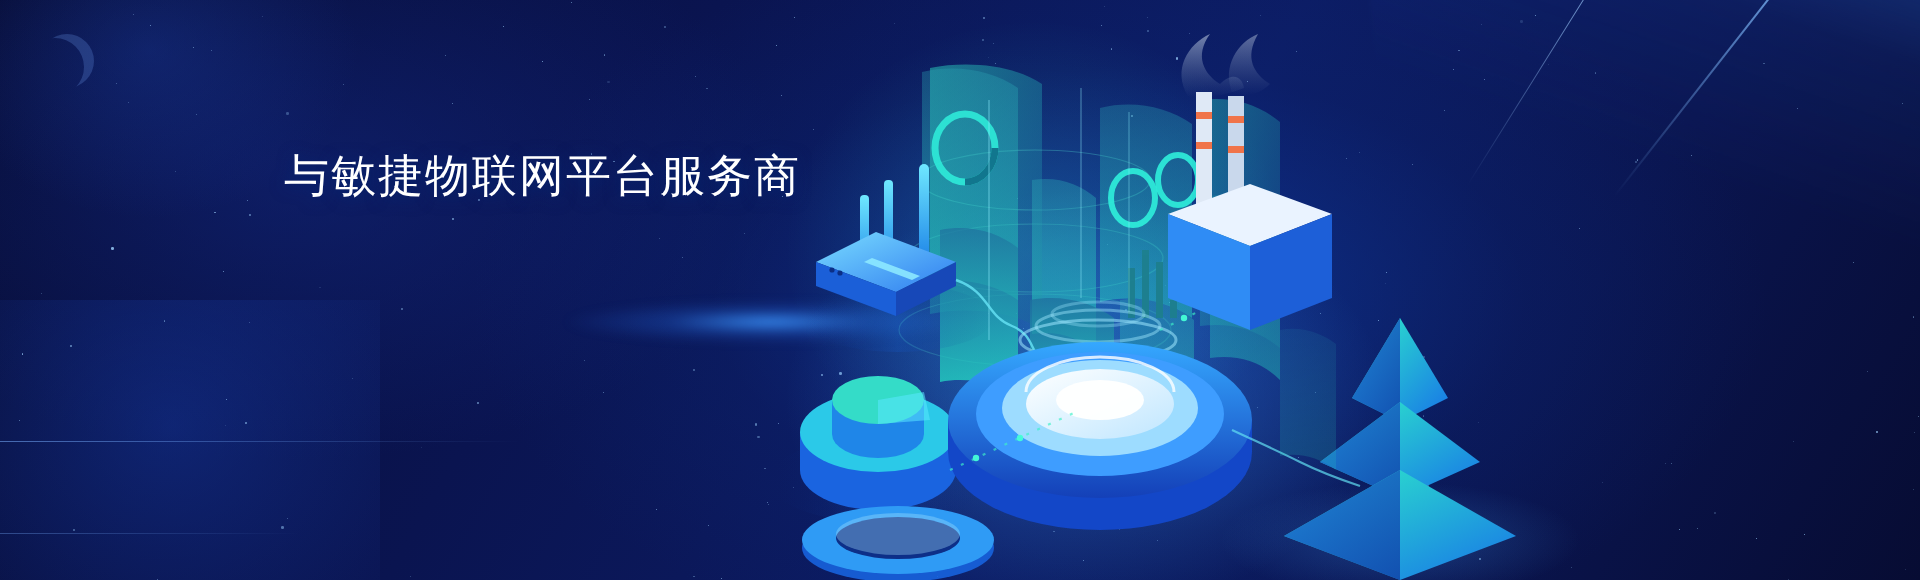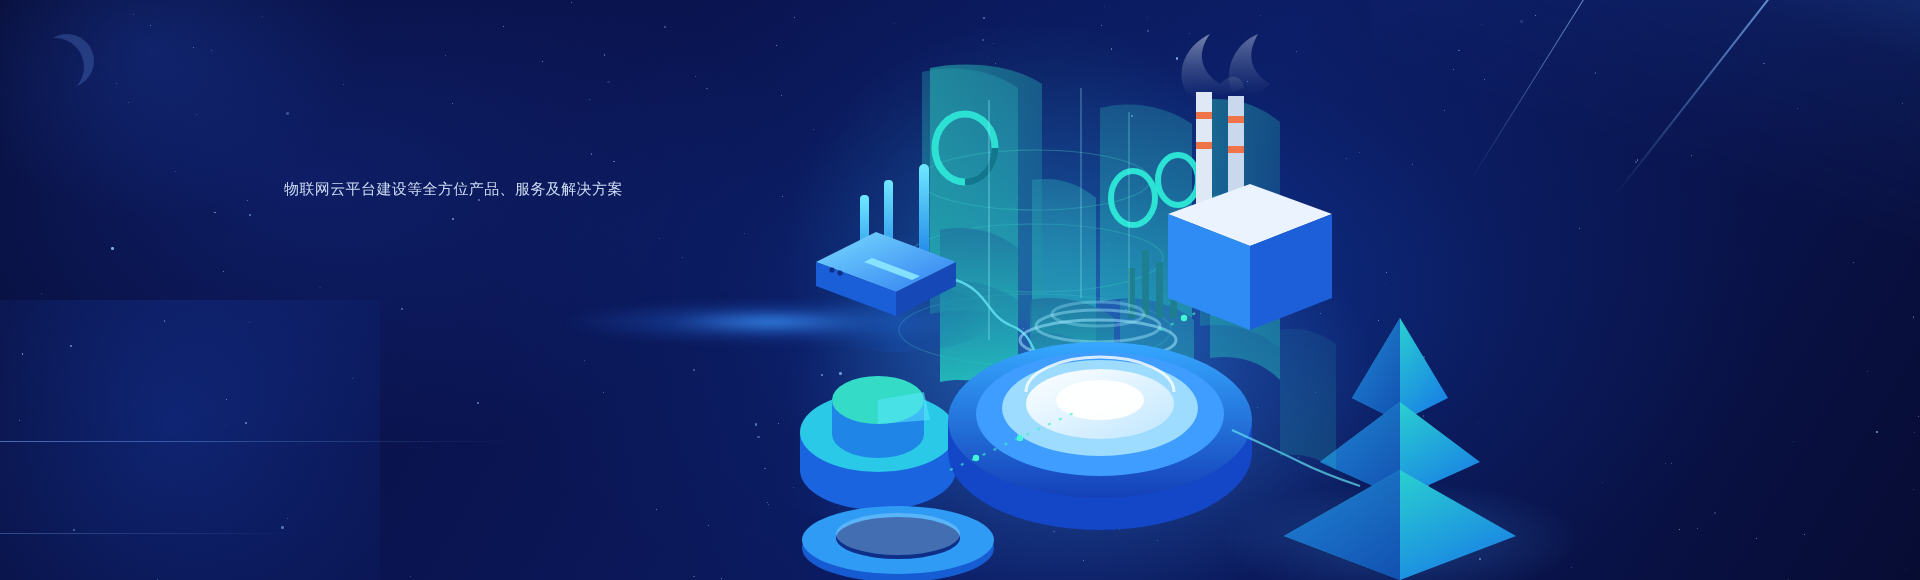--- a/index.html
+++ b/index.html
@@ -293,23 +293,23 @@
       <i style="left: 1634.8px; top: 161.1px; width: 1.8px; height: 1.8px; opacity: 0.34;"></i>
       <i style="left: 1422.6px; top: 414.9px; width: 1.8px; height: 1.8px; opacity: 0.35;"></i>
       <i style="left: 1297.6px; top: 456.5px; width: 1px; height: 1px; opacity: 0.57;"></i>
       <i style="left: 1443.9px; top: 110.3px; width: 1px; height: 1px; opacity: 0.5;"></i>
     </div>
 
   <div class="text-glow"></div>
 
   <div class="copy">
     <h1 class="headline">
+      <div>与敏捷物联网平台服务商</div>
     </h1>
     <div class="subtitle">
-      <div>物联网云平台建设等全方位产品、服务及解决方案</div>
     </div>
   </div>
 
   <div class="art">
     <svg viewBox="0 0 1140 580" xmlns="http://www.w3.org/2000/svg">
       <defs>
         <linearGradient id="gTeal" x1="0" y1="0" x2="0" y2="1">
           <stop offset="0" stop-color="#1f6f9e" stop-opacity=".85"></stop>
           <stop offset="1" stop-color="#25e6c8" stop-opacity=".95"></stop>
         </linearGradient>

